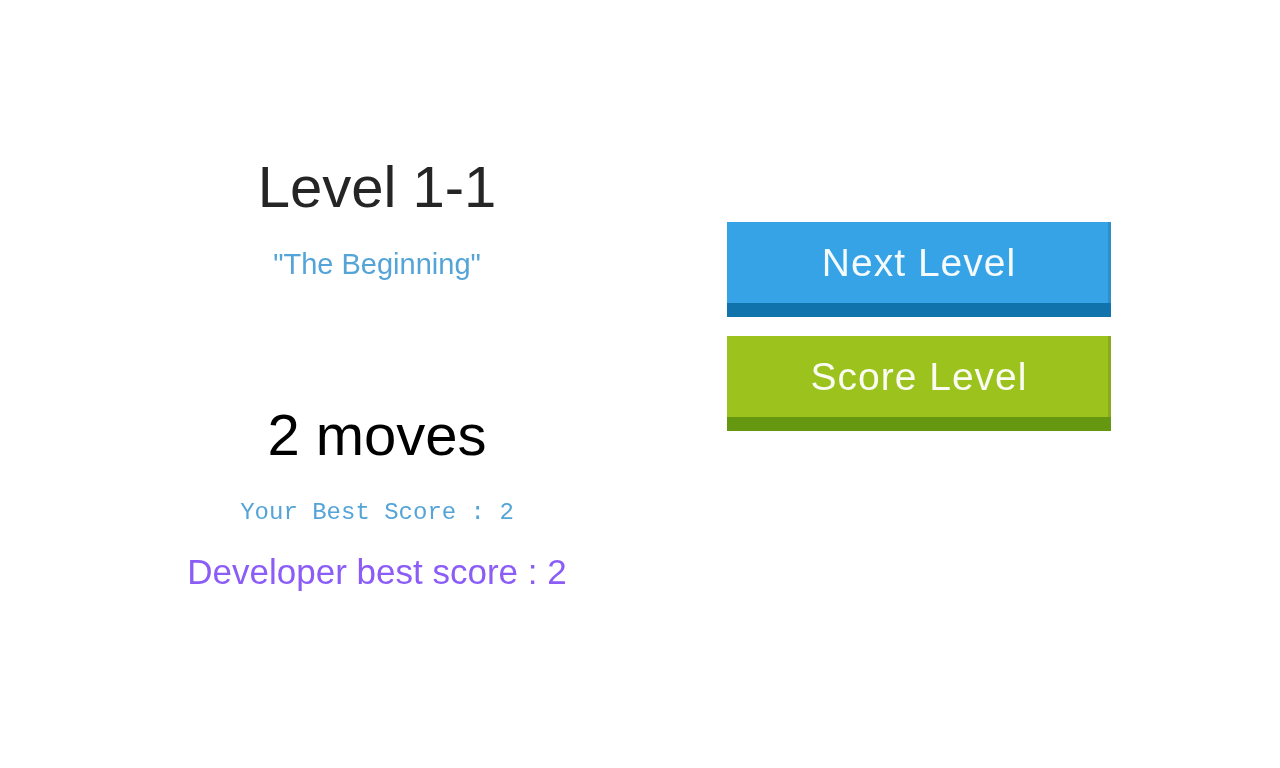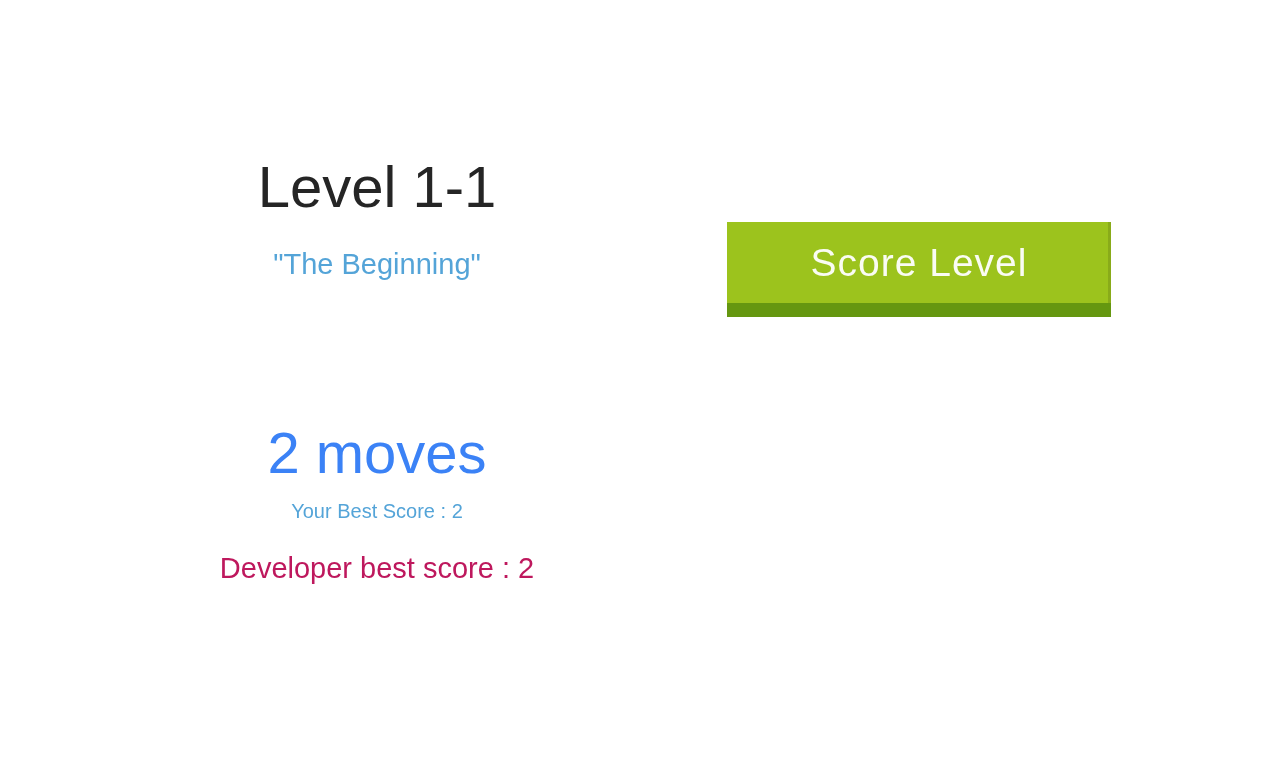--- a/index.html
+++ b/index.html
@@ -33,32 +33,32 @@
     color: #252525;
   }
   .subtitle {
     top: 250px;
     font-size: 29px;
     color: #54a4d8;
   }
   .moves {
     top: 406px;
     font-size: 58px;
-    color: #3b82f6;
-    margin-top: 18px;
+    color: #000000;
   }
   .best-score {
     top: 501px;
-    font-size: 20px;
+    font-size: 24px;
     color: #54a4d8;
+    font-family: Liberation Mono, monospace;
   }
   .dev-score {
     top: 554px;
-    font-size: 29px;
-    color: #be185d;
+    font-size: 35px;
+    color: #8b5cf6;
   }
   .button-stack {
     position: absolute;
     left: 727px;
     top: 222px;
     width: 384px;
     display: flex;
     flex-direction: column;
     gap: 19px;
   }
@@ -87,16 +87,17 @@
 
   <div class="info-panel">
     <div class="text-line title">Level 1-1</div>
     <div class="text-line subtitle">"The Beginning"</div>
     <div class="text-line moves">2 moves</div>
     <div class="text-line best-score">Your Best Score : 2</div>
     <div class="text-line dev-score">Developer best score : 2</div>
   </div>
 
   <div class="button-stack">
+    <button class="game-btn" style="background: rgb(54, 163, 230); border-bottom-color: rgb(17, 115, 171);">Next Level</button>
     <button class="game-btn" style="background: rgb(156, 195, 29); border-bottom-color: rgb(101, 151, 16);">Score Level</button>
   </div>
 
 </div>
 
 </body></html>

